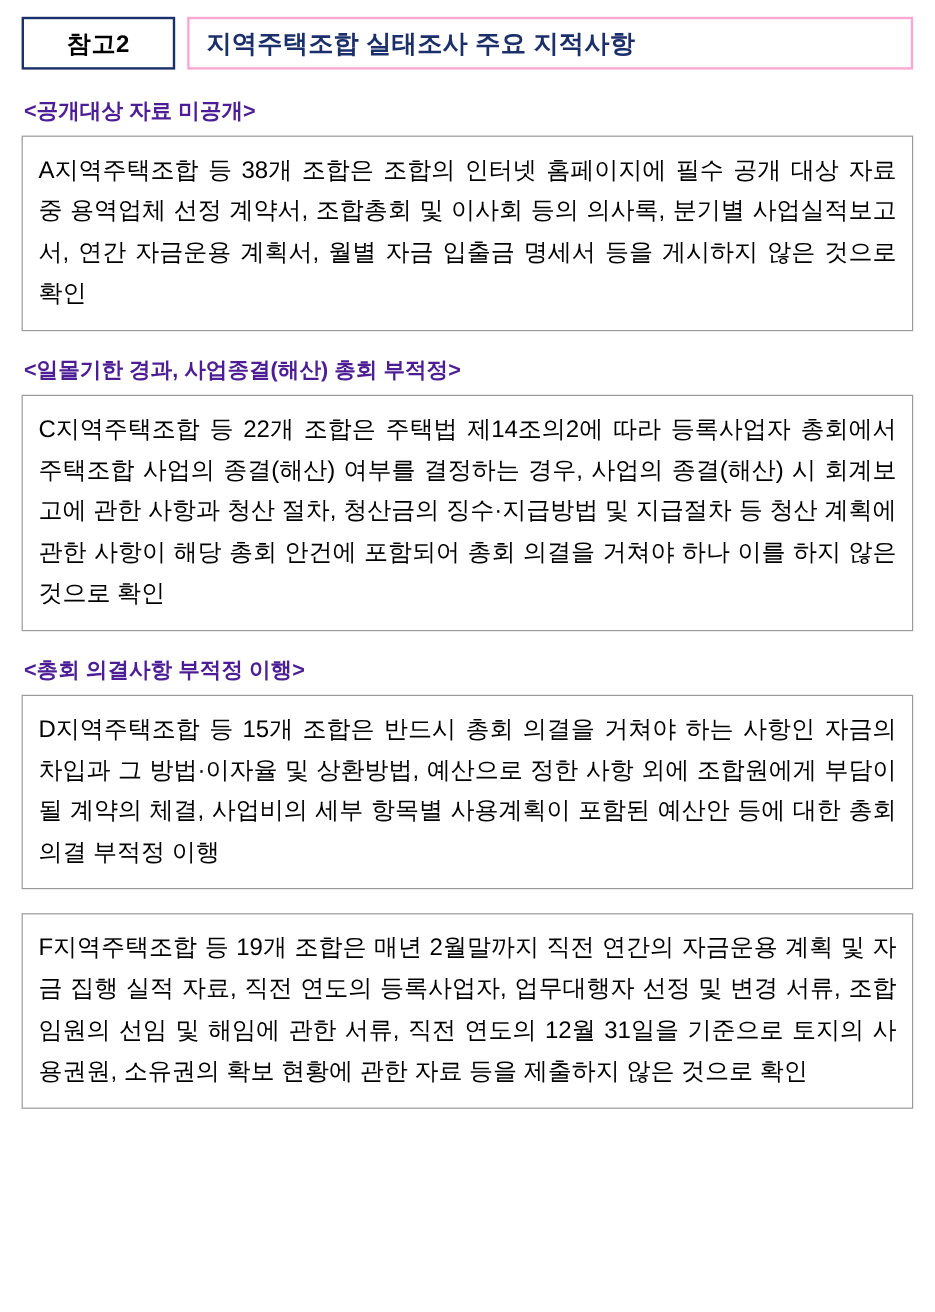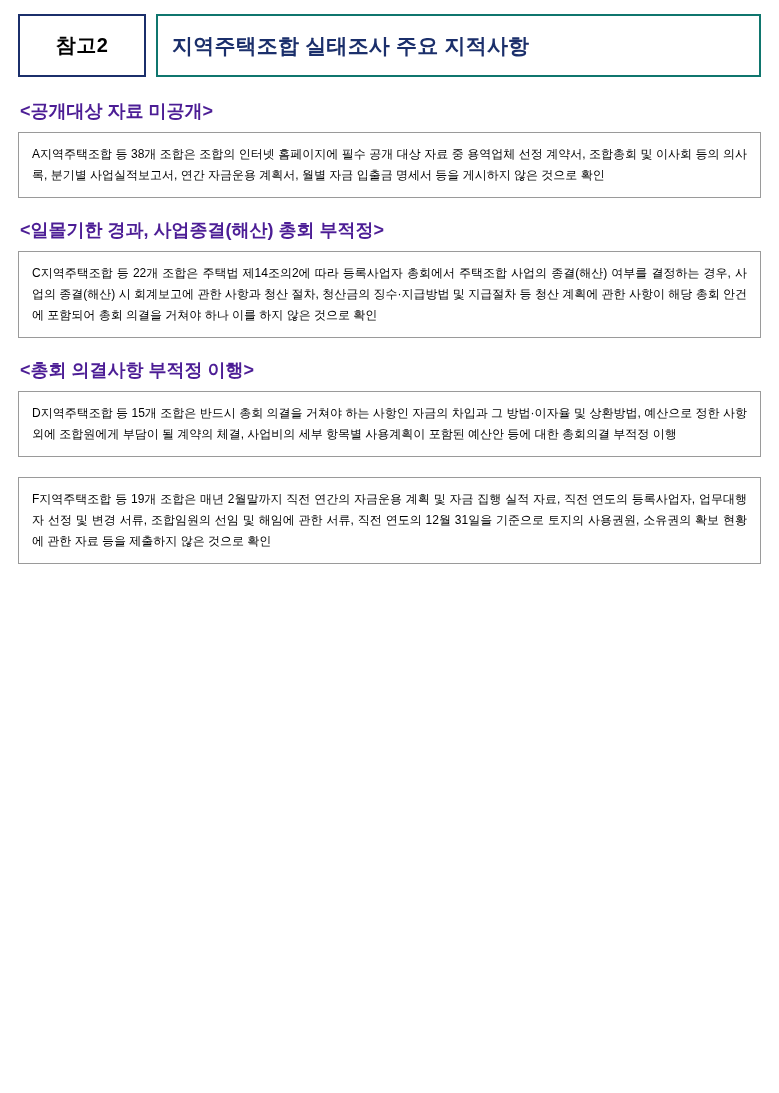--- a/index.html
+++ b/index.html
@@ -28,32 +28,32 @@
     gap: 10px;
     margin-bottom: 22px;
   }
   .ref-badge {
     flex: 0 0 auto;
     border: 2px solid #1b2f6b;
     background: #ffffff;
     display: flex;
     align-items: center;
     justify-content: center;
-    padding: 16px 16px;
+    padding: 6px 16px;
     min-width: 92px;
   }
   .ref-badge span {
     font-size: 20px;
     font-weight: bold;
     color: #000000;
     letter-spacing: 0.5px;
   }
   .header-title {
     flex: 1 1 auto;
-    border: 2px solid #0f766e;
+    border: 2px solid #f9a8d4;
     display: flex;
     align-items: center;
     padding: 6px 14px;
   }
   .header-title span {
     font-size: 21px;
     font-weight: bold;
     color: #1b2f6b;
     letter-spacing: 0.2px;
   }
@@ -69,21 +69,21 @@
     margin: 0 0 9px 2px;
     letter-spacing: 0px;
   }
   .section-body {
     border: 1px solid #9a9a9a;
     padding: 11px 13px 12px 13px;
     box-sizing: border-box;
   }
   .section-body p {
     margin: 0;
-    font-size: 12px;
+    font-size: 20px;
     line-height: 1.72;
     text-align: justify;
     text-justify: inter-character;
     word-break: break-all;
   }
 </style>
 </head>
 <body>
 
 <div class="page">

